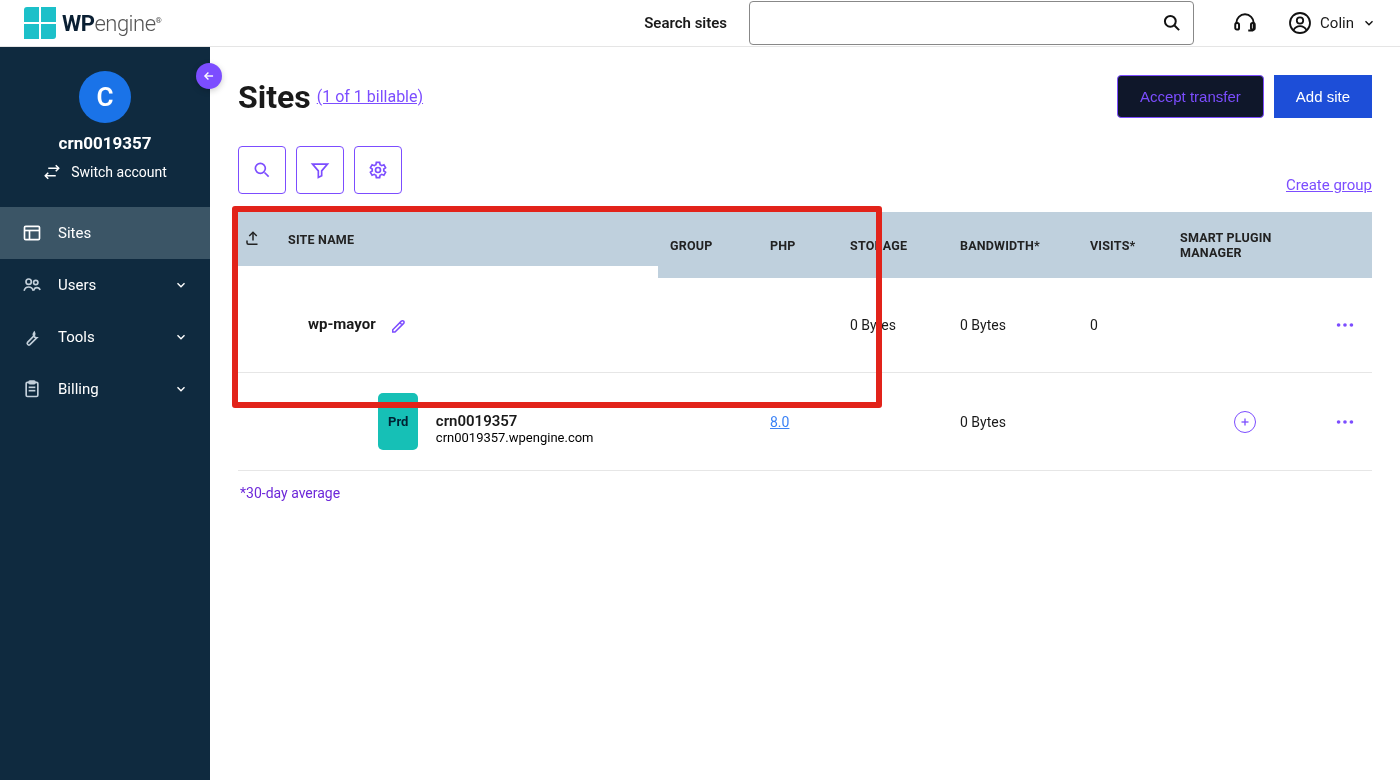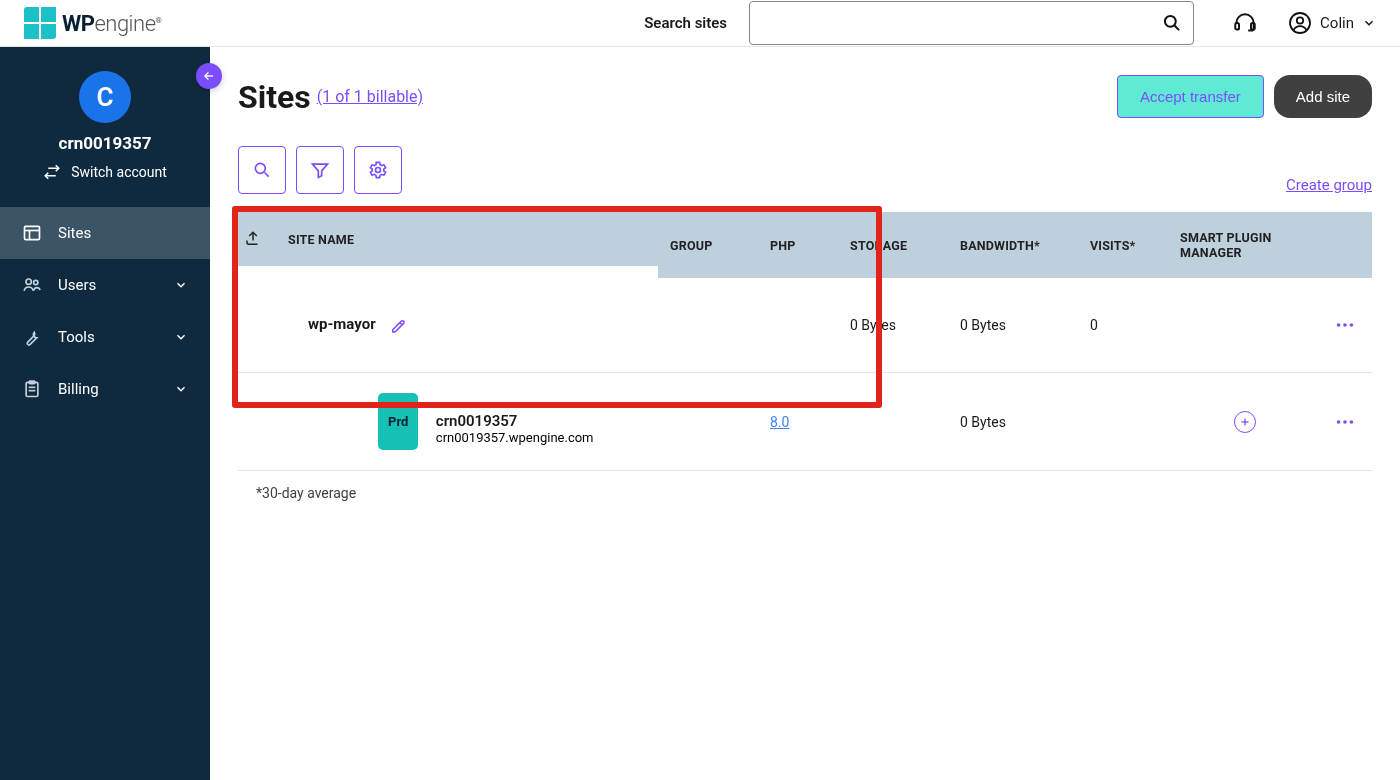--- a/index.html
+++ b/index.html
@@ -40,22 +40,22 @@
     .nav-item.active { background:#3b5566; }
     .nav-item .chev { margin-left:auto; }
     .nav-icon { width:20px; display:flex; justify-content:center; }
 
     
     .main { flex:1; overflow:auto; padding: 28px 28px 24px 28px; }
     .page-head { display:flex; align-items:center; }
     .page-title { font-size:32px; font-weight:700; }
     .page-sub { font-size:16px; color:#7c4dff; text-decoration:underline; margin-left:6px; cursor:pointer; }
     .head-actions { margin-left:auto; display:flex; gap:10px; }
-    .btn-outline { border:1.5px solid #7c4dff; color:#7c4dff; background:#5eead4; padding:12px 22px; border-radius:4px; font-size:15px; font-weight:500; cursor:pointer;}
-    .btn-primary { border:none; background:#404040; color:#fff; padding:12px 22px; border-radius:16px; font-size:15px; font-weight:500; cursor:pointer;}
+    .btn-outline { border:1.5px solid #7c4dff; color:#7c4dff; background:#0f172a; padding:12px 22px; border-radius:4px; font-size:15px; font-weight:500; cursor:pointer;}
+    .btn-primary { border:none; background:#1d4ed8; color:#fff; padding:12px 22px; border-radius:0; font-size:15px; font-weight:500; cursor:pointer;}
 
     .toolbar-row { display:flex; align-items:center; margin-top:28px; }
     .tool-btn { width:48px; height:48px; border:1.5px solid #7c4dff; border-radius:4px; display:flex; align-items:center; justify-content:center; cursor:pointer; margin-right:10px;}
     .create-group { margin-left:auto; color:#7c4dff; text-decoration:underline; font-size:15px; cursor:pointer; align-self:flex-end; padding-top:16px;}
 
     
     .table-wrap { margin-top:18px; position:relative; }
     .table { width:100%; border-collapse:collapse; }
     .table thead th { background:#bfd0dd; text-align:left; font-size:12.5px; font-weight:700; letter-spacing:0.2px; padding:18px 12px; color:#222; }
     .table thead th:first-child { padding-left:6px; display:flex; align-items:center; gap:26px; }
@@ -64,21 +64,21 @@
     .site-name { font-weight:700; font-size:15px; }
     .edit-pencil { margin-left:10px; color:#7c4dff; cursor:pointer; display:inline-flex; vertical-align:middle;}
     .env-row td:first-child { padding-left:140px; }
     .badge { display:inline-block; background:#16c0b6; color:#023; font-weight:700; font-size:13px; padding:21px 10px; border-radius:5px; margin-right:14px;}
     .env-texts { display:inline-flex; flex-direction:column;}
     .env-name { font-weight:600; font-size:15px; }
     .env-url { font-size:13px; color:#000000; }
     .php-link { color:#3b82f6; text-decoration:underline; cursor:pointer; }
     .plus-circ { display:inline-flex; width:22px; height:22px; border:1.6px solid #7c4dff; border-radius:50%; align-items:center; justify-content:center; color:#7c4dff; cursor:pointer;}
     .dots-btn { cursor:pointer; padding:4px; }
-    .footnote { color:#404040; font-size:14px; margin:14px 0 0 18px; }
+    .footnote { color:#6d28d9; font-size:14px; margin:14px 0 0 2px; }
 
     .red-box { position:absolute; left:-6px; top:-6px; width:650px; height:202px; border:6px solid #e2231a; pointer-events:none; border-radius:3px;}
 
     svg { display:block; }
   </style>
 </head>
 <body>
 
 <div class="app">
 

